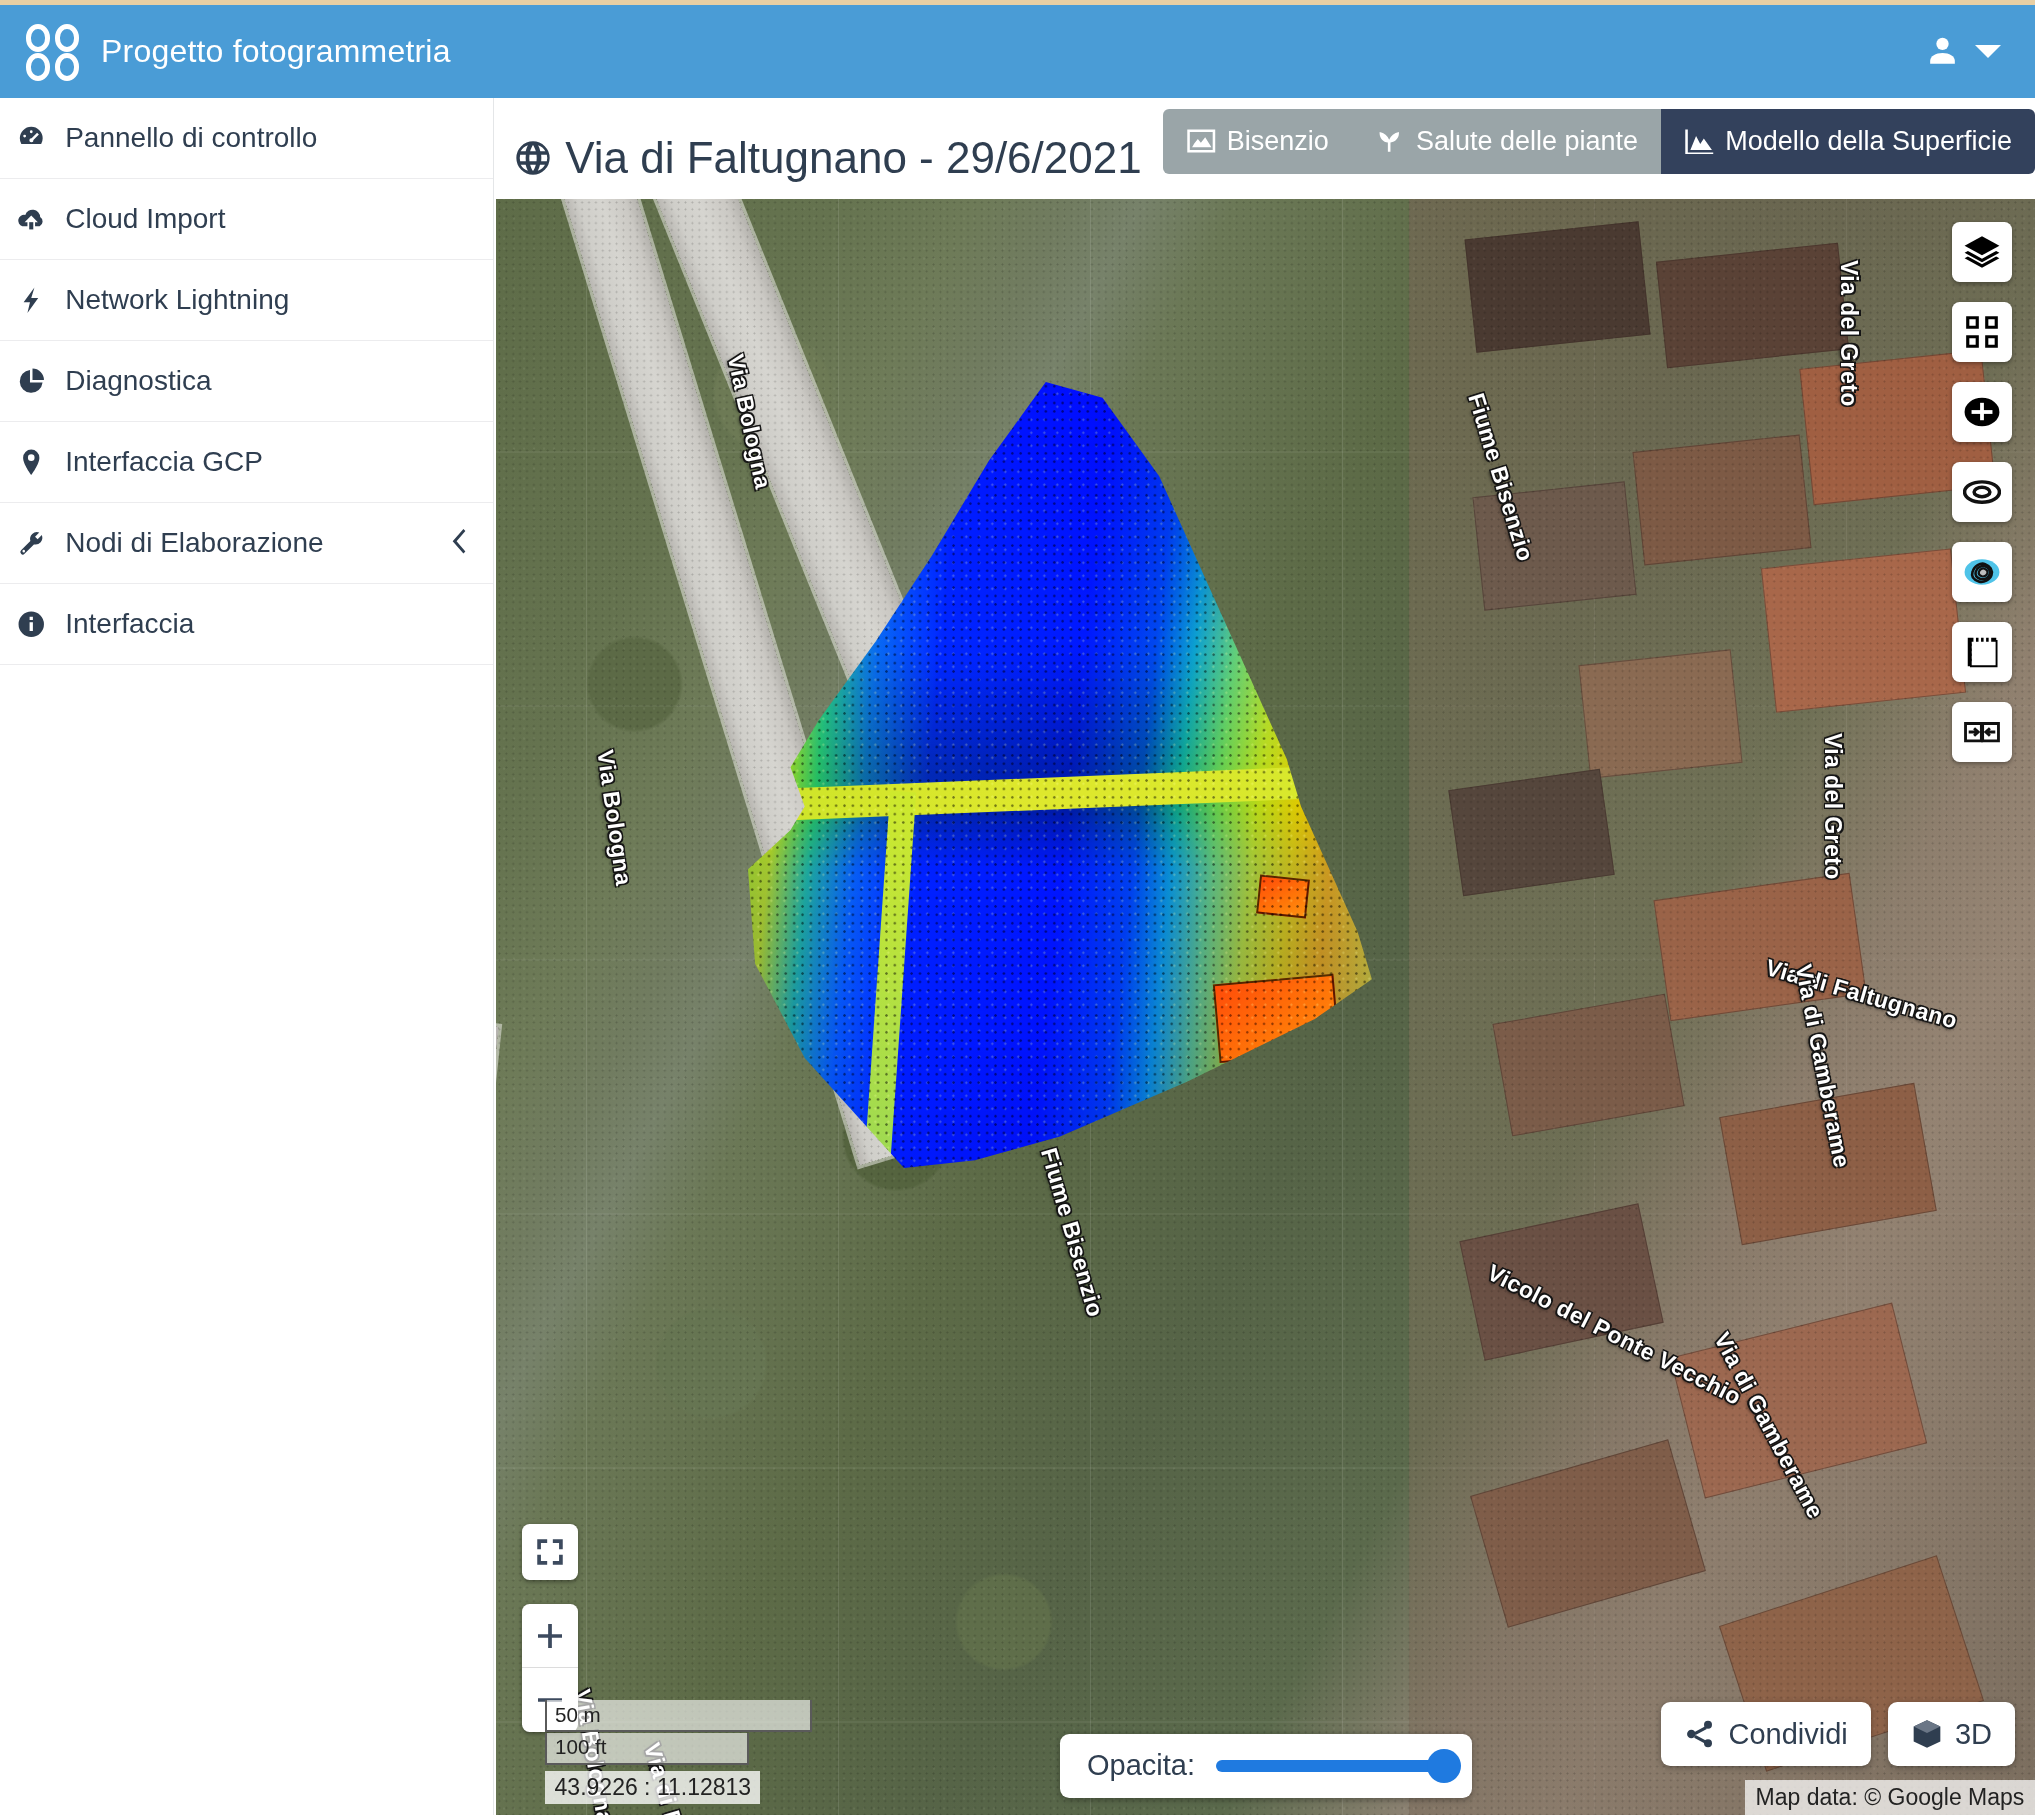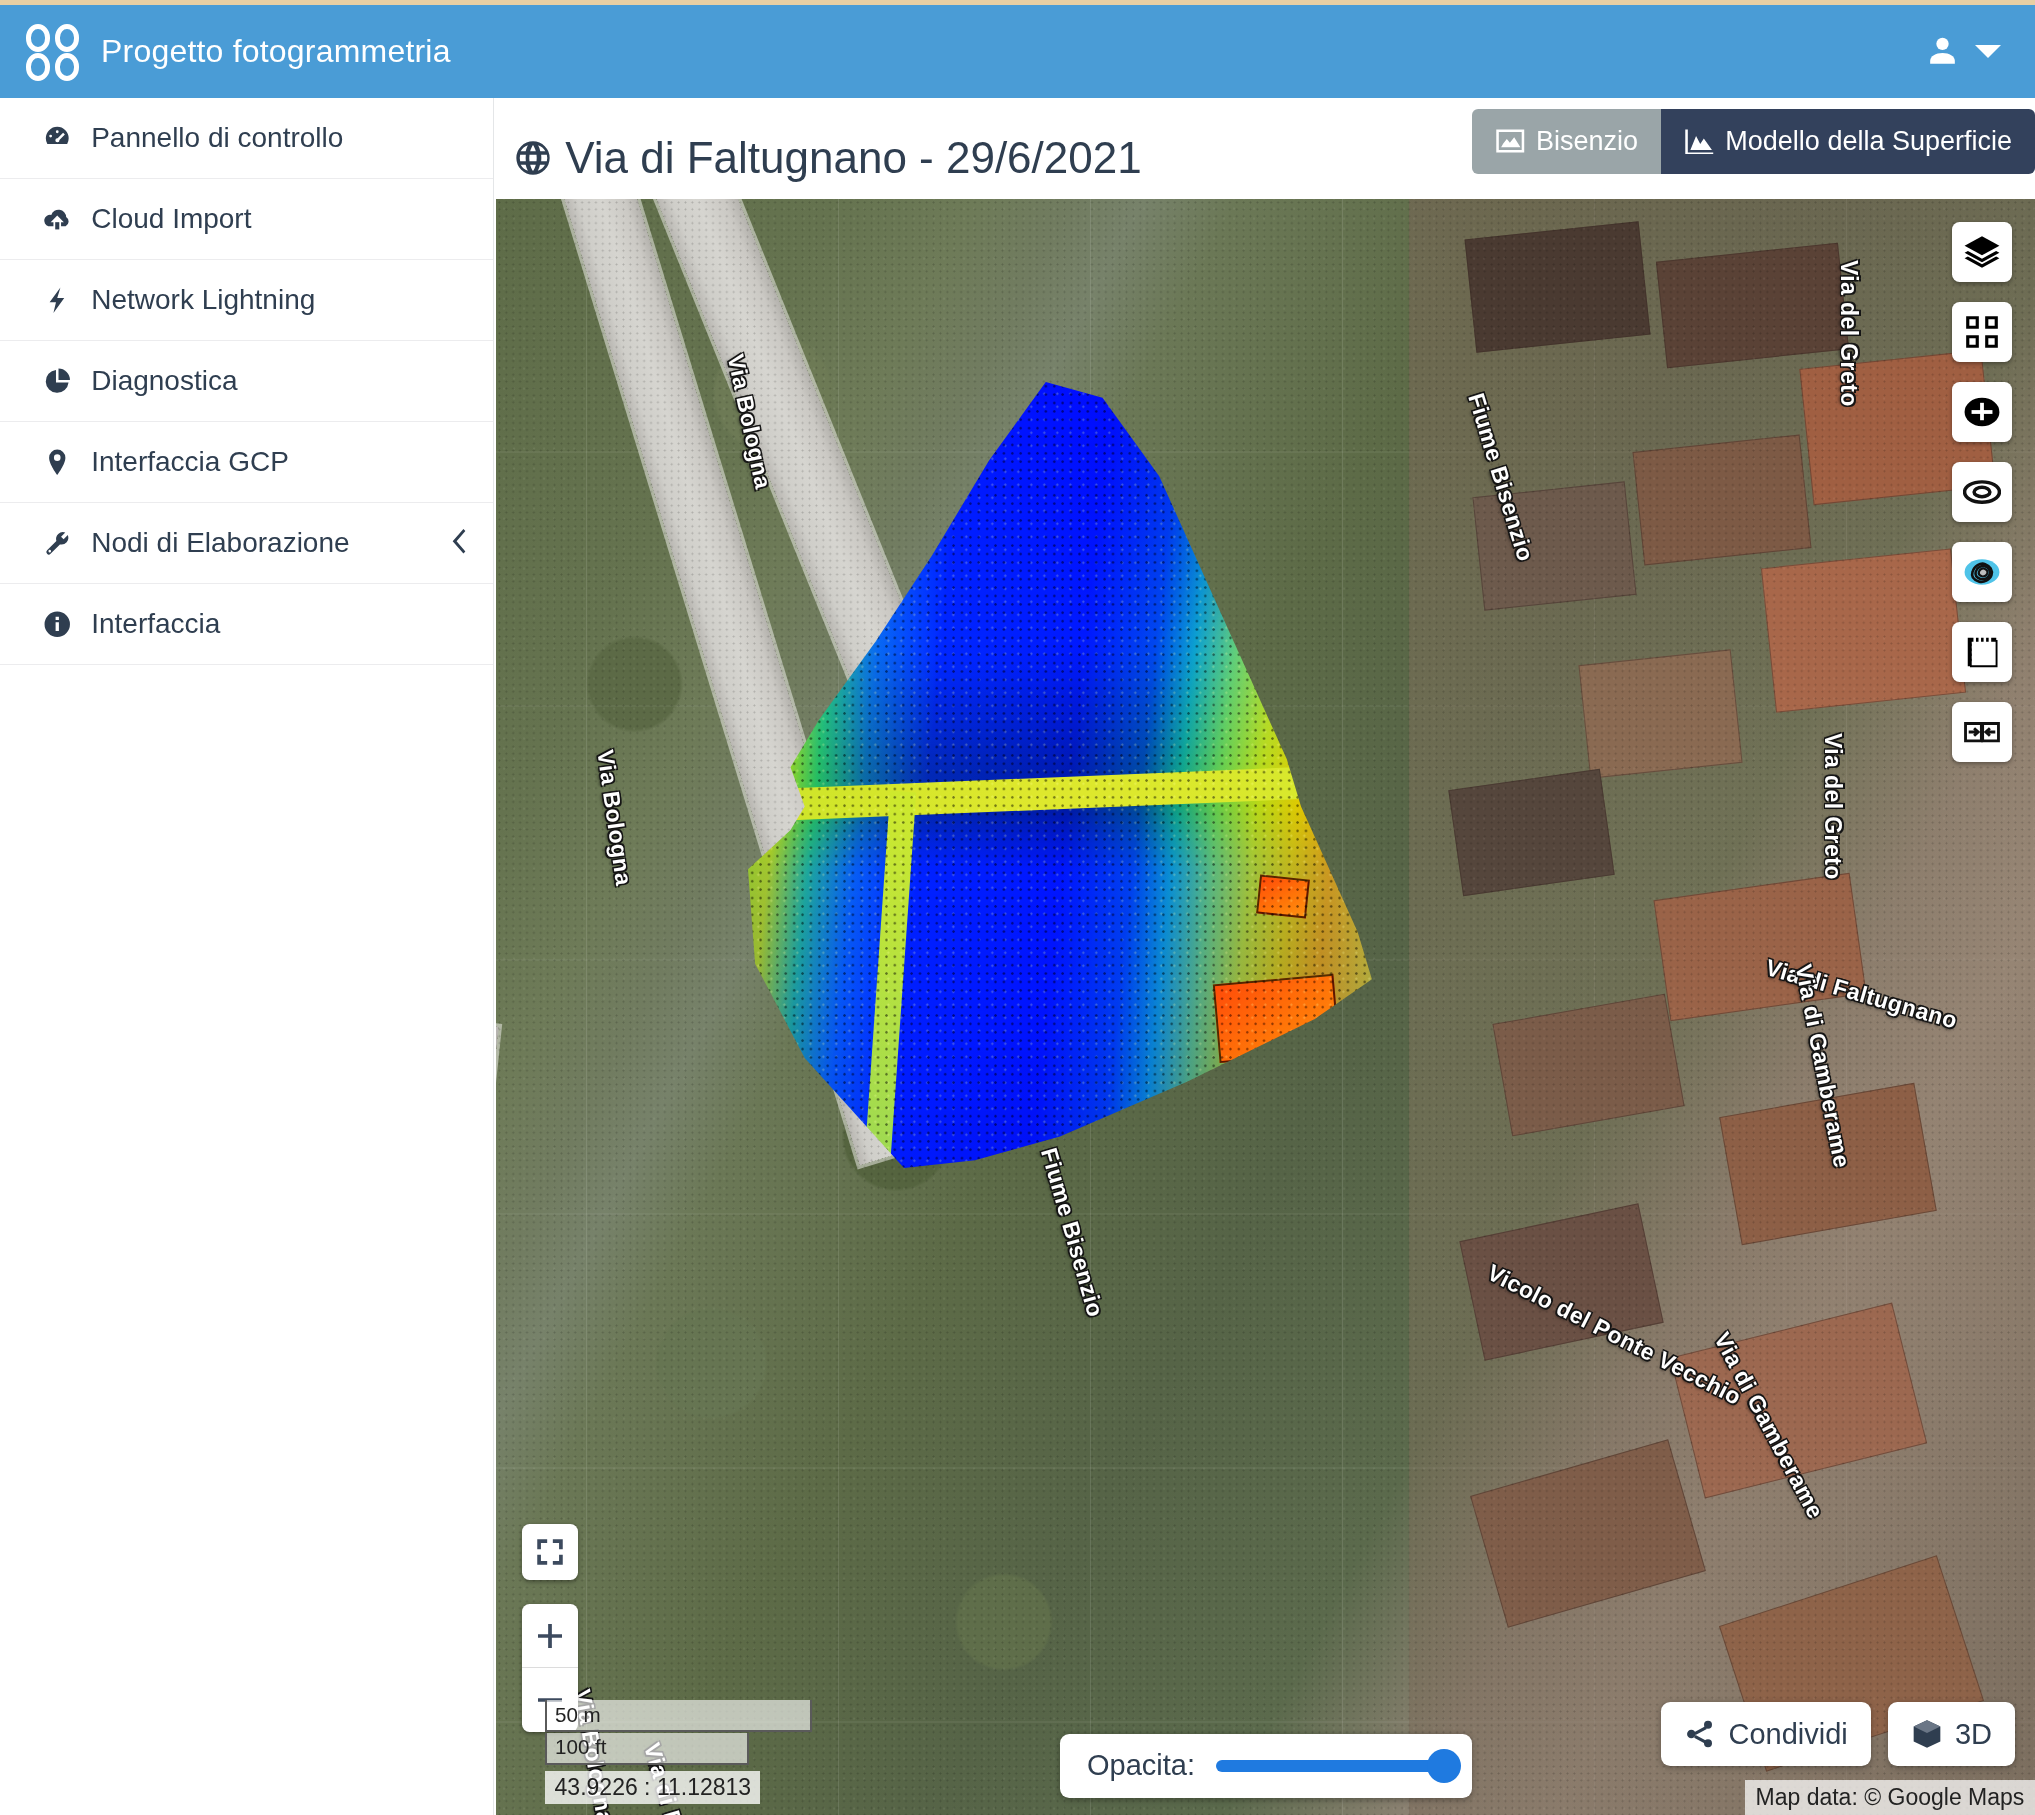--- a/index.html
+++ b/index.html
@@ -50,21 +50,21 @@
     border-top: 13.7px solid #ffffff;
   }
 
   
   .sidebar {
     position: absolute; top: 98px; left: 0; width: 494px; height: 1717px;
     background: #ffffff; border-right: 1.5px solid #e4e6e8;
   }
   .side-item {
     display: flex; align-items: center;
-    height: 81px; padding-left: 42px; padding-right: 23px;
+    height: 81px; padding-left: 16px; padding-right: 23px;
     border-bottom: 1.5px solid #ececee;
     cursor: pointer;
     color: #2f3e50;
   }
   .side-item .s-icon {
     width: 37px; flex: 0 0 37px; display: flex; align-items: center;
     justify-content: flex-start; color: #2f3e50;
   }
   .side-item .s-icon svg { width: 30.5px; height: 30.5px; fill: #2f3e50; }
   .side-item .s-label {
@@ -404,20 +404,26 @@
         <path d="M12 2a10 10 0 1 0 0 20 10 10 0 0 0 0-20zm7.4 6h-3a15 15 0 0 0-1.3-3.6A8 8 0 0 1 19.4 8zM12 4.2c.7 1 1.3 2.4 1.7 3.8h-3.4c.4-1.4 1-2.8 1.7-3.8zM4.3 14a8 8 0 0 1 0-4h3.4a17 17 0 0 0 0 4zm.3 2h3a15 15 0 0 0 1.3 3.6A8 8 0 0 1 4.6 16zm3-8h-3a8 8 0 0 1 4.3-3.6A15 15 0 0 0 7.6 8zM12 19.8c-.7-1-1.3-2.4-1.7-3.8h3.4c-.4 1.4-1 2.8-1.7 3.8zm2.1-5.8H9.9a15 15 0 0 1 0-4h4.2a15 15 0 0 1 0 4zm.8 5.6a15 15 0 0 0 1.3-3.6h3a8 8 0 0 1-4.3 3.6zm2-5.6a17 17 0 0 0 0-4h3.4a8 8 0 0 1 0 4z"></path>
       </svg>
       <div class="page-title">Via di Faltugnano - 29/6/2021</div>
 
       <div class="tabs">
         <div class="tab">
           <svg viewBox="0 0 24 20">
             <path d="M1 1h22v18H1zm2 2v14h18V3zm3.5 9 2.8-3.6 2.4 3 3.4-4.4L20 15H4.8z"></path>
           </svg>
           <span>Bisenzio</span>
+        </div>
+        <div class="tab">
+          <svg viewBox="0 0 24 24">
+            <path d="M11 10.8C9.6 7 6.5 4.4 2.2 3.6c-.4 4.4 2.1 8.2 6 9.5l1.6.3V22h2.4v-8.6l1.8-.4c3.9-1.3 6.4-5 6-9.4-4.4.8-7.5 3.4-9 7.2z"></path>
+          </svg>
+          <span>Salute delle piante</span>
         </div>
         <div class="tab active">
           <svg viewBox="0 0 24 20">
             <path d="M1 1h2v18h20v2H1z"></path>
             <path d="M5 17 9.5 6l3.3 6.4L15.6 8 22 17z"></path>
           </svg>
           <span>Modello della Superficie</span>
         </div>
       </div>
     </div>

